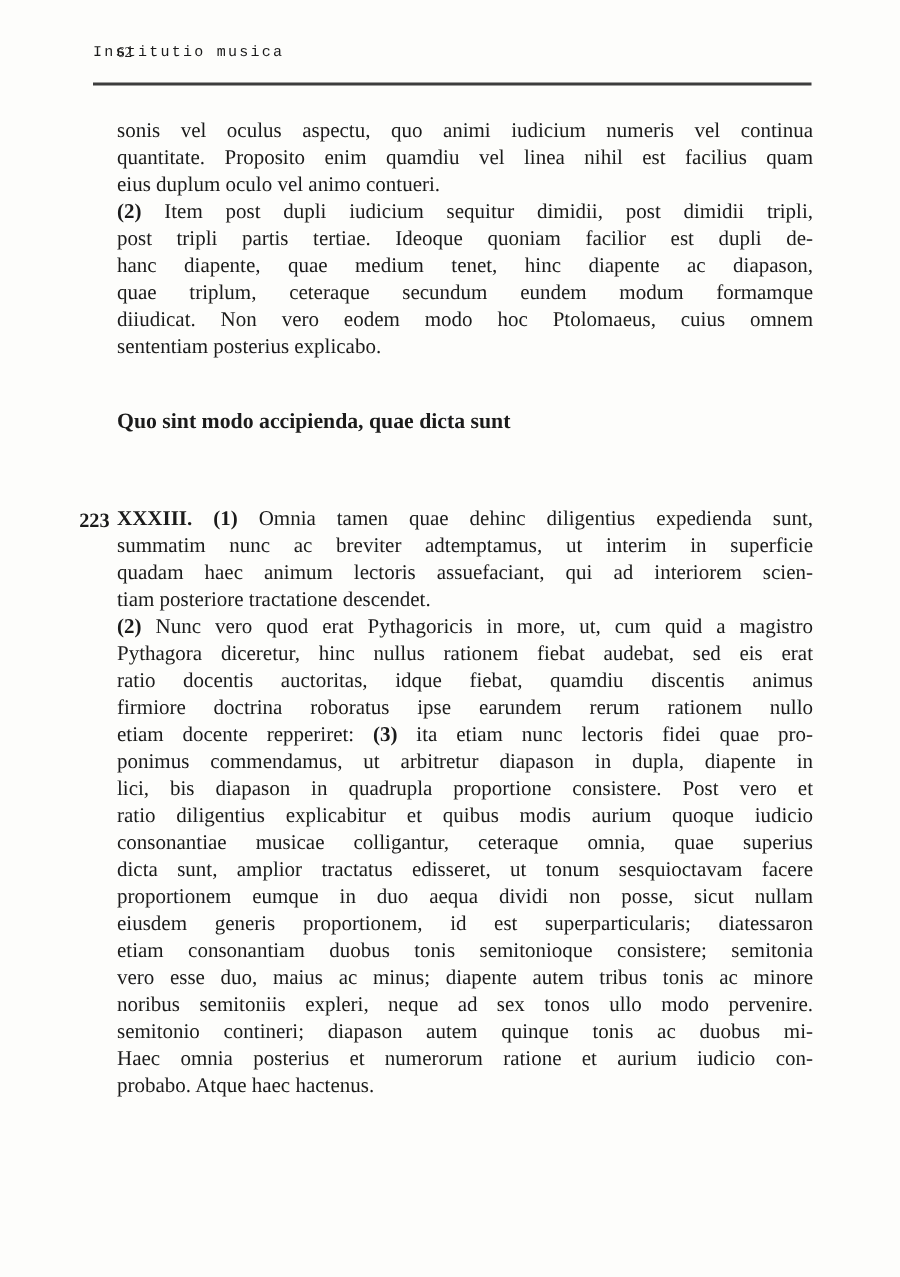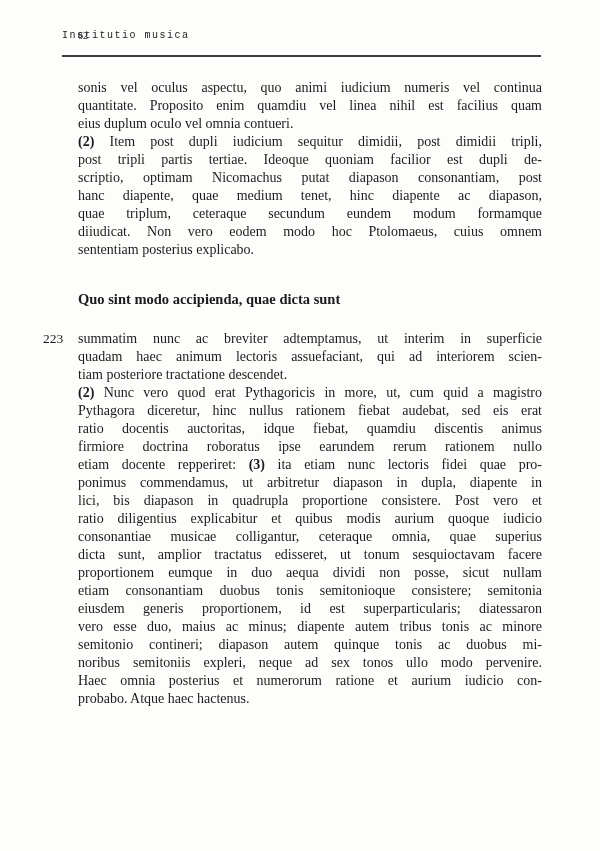--- a/index.html
+++ b/index.html
@@ -70,78 +70,79 @@
   }
   .line b {
     font-weight: bold;
   }
   .section-heading {
     font-weight: bold;
     font-size: 14.5px;
     height: 18px;
     line-height: 18px;
     margin-top: 31px;
-    margin-bottom: 22px;
+    margin-bottom: 48px;
   }
   .margin-num {
     position: absolute;
     left: -45px;
     top: 0;
     width: 40px;
     height: 18px;
     line-height: 18px;
     font-size: 13.5px;
-    text-align: center;
+    text-align: right;
+    font-weight: bold;
   }
 </style>
 </head>
 <body>
 
 <div class="page">
   <div class="header">
     <span class="pagenum">62</span>
     <span class="running-title">Institutio musica</span>
   </div>
   <div class="rule"></div>
   <div class="content" id="content">
       <div class="paragraph">
         <div class="line"><span>sonis vel oculus aspectu, quo animi iudicium numeris vel continua</span></div>
         <div class="line"><span>quantitate. Proposito enim quamdiu vel linea nihil est facilius quam</span></div>
-        <div class="line last"><span>eius duplum oculo vel omnia contueri.</span></div>
+        <div class="line last"><span>eius duplum oculo vel animo contueri.</span></div>
       </div>
       <div class="paragraph">
         <div class="line"><b>(2)</b><span> Item post dupli iudicium sequitur dimidii, post dimidii tripli,</span></div>
         <div class="line"><span>post tripli partis tertiae. Ideoque quoniam facilior est dupli de-</span></div>
-        <div class="line"><span>scriptio, optimam Nicomachus putat diapason consonantiam, post</span></div>
         <div class="line"><span>hanc diapente, quae medium tenet, hinc diapente ac diapason,</span></div>
         <div class="line"><span>quae triplum, ceteraque secundum eundem modum formamque</span></div>
         <div class="line"><span>diiudicat. Non vero eodem modo hoc Ptolomaeus, cuius omnem</span></div>
         <div class="line last"><span>sententiam posterius explicabo.</span></div>
       </div>
       <div class="section-heading">Quo sint modo accipienda, quae dicta sunt</div>
       <div class="paragraph">
         <span class="margin-num">223</span>
+        <div class="line"><b>XXXIII. (1)</b><span> Omnia tamen quae dehinc diligentius expedienda sunt,</span></div>
         <div class="line"><span>summatim nunc ac breviter adtemptamus, ut interim in superficie</span></div>
         <div class="line"><span>quadam haec animum lectoris assuefaciant, qui ad interiorem scien-</span></div>
         <div class="line last"><span>tiam posteriore tractatione descendet.</span></div>
       </div>
       <div class="paragraph">
         <div class="line"><b>(2)</b><span> Nunc vero quod erat Pythagoricis in more, ut, cum quid a magistro</span></div>
         <div class="line"><span>Pythagora diceretur, hinc nullus rationem fiebat audebat, sed eis erat</span></div>
         <div class="line"><span>ratio docentis auctoritas, idque fiebat, quamdiu discentis animus</span></div>
         <div class="line"><span>firmiore doctrina roboratus ipse earundem rerum rationem nullo</span></div>
         <div class="line"><span>etiam docente repperiret: </span><b>(3)</b><span> ita etiam nunc lectoris fidei quae pro-</span></div>
         <div class="line"><span>ponimus commendamus, ut arbitretur diapason in dupla, diapente in</span></div>
         <div class="line"><span>lici, bis diapason in quadrupla proportione consistere. Post vero et</span></div>
         <div class="line"><span>ratio diligentius explicabitur et quibus modis aurium quoque iudicio</span></div>
         <div class="line"><span>consonantiae musicae colligantur, ceteraque omnia, quae superius</span></div>
         <div class="line"><span>dicta sunt, amplior tractatus edisseret, ut tonum sesquioctavam facere</span></div>
         <div class="line"><span>proportionem eumque in duo aequa dividi non posse, sicut nullam</span></div>
+        <div class="line"><span>eiusdem generis proportionem, id est superparticularis; diatessaron</span></div>
         <div class="line"><span>etiam consonantiam duobus tonis semitonioque consistere; semitonia</span></div>
-        <div class="line"><span>eiusdem generis proportionem, id est superparticularis; diatessaron</span></div>
         <div class="line"><span>vero esse duo, maius ac minus; diapente autem tribus tonis ac minore</span></div>
+        <div class="line"><span>noribus semitoniis expleri, neque ad sex tonos ullo modo pervenire.</span></div>
         <div class="line"><span>semitonio contineri; diapason autem quinque tonis ac duobus mi-</span></div>
-        <div class="line"><span>noribus semitoniis expleri, neque ad sex tonos ullo modo pervenire.</span></div>
         <div class="line"><span>Haec omnia posterius et numerorum ratione et aurium iudicio con-</span></div>
         <div class="line last"><span>probabo. Atque haec hactenus.</span></div>
       </div>
     </div>
 </div>
 
 </body></html>

